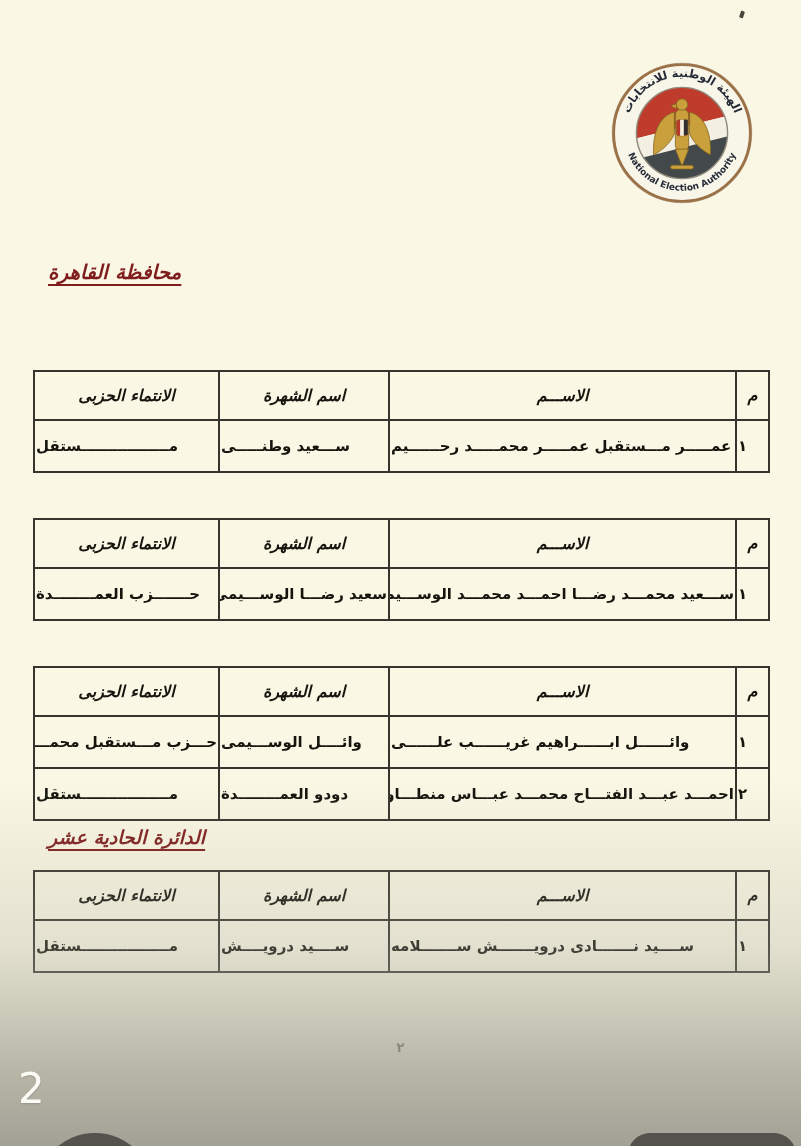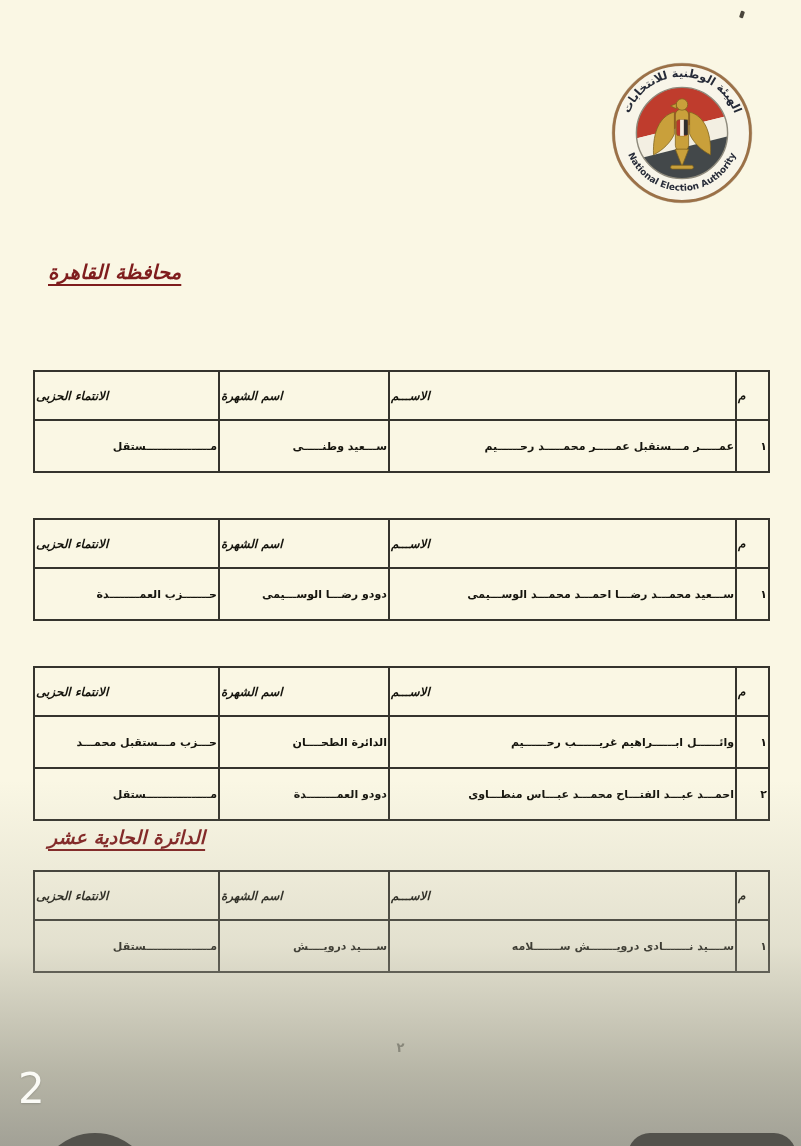--- a/index.html
+++ b/index.html
@@ -22,24 +22,24 @@
   
   table.ctable{
     position:absolute;left:33px;width:735px;border-collapse:collapse;
     direction:rtl;table-layout:fixed;
   }
   .t1{top:370px}.t2{top:518px}.t3{top:666px}.t4{top:870px}
   table.ctable th,table.ctable td{
     border:2px solid #35342d;color:#15140d;overflow:hidden;white-space:nowrap;
   }
   table.ctable th{
-    height:45px;font-size:12px;font-weight:bold;font-style:italic;text-align:left;
+    height:45px;font-size:16px;font-weight:bold;font-style:italic;text-align:center;
   }
   table.ctable td{
-    height:48px;font-size:11px;font-weight:bold;text-align:right;
+    height:48px;font-size:15px;font-weight:bold;text-align:left;
   }
   td.num-cell{font-size:14px;}
   
   .doc-pagenum{
     position:absolute;top:1040px;left:0;width:100%;text-align:center;
     font-size:13px;font-weight:bold;color:#45443a;
   }
   
   .bottom-shade{
     position:absolute;left:0;top:780px;width:100%;height:366px;pointer-events:none;
@@ -151,21 +151,21 @@
     <tbody>
         <tr>
       <th>م</th>
       <th>الاســـم</th>
       <th>اسم الشهرة</th>
       <th>الانتماء الحزبى</th>
     </tr>
     <tr>
       <td class="num-cell">١</td>
       <td>ســـعيد محمـــد رضـــا احمـــد محمـــد الوســـيمى</td>
-      <td>دودو رضـــا الوســـيمى</td>
+      <td>سعيد رضـــا الوســـيمى</td>
       <td>حـــــــزب العمــــــــدة</td>
     </tr>
   </tbody>
     </table>
 
 
   <table class="ctable t3">
     <colgroup>
         <col style="width:33px">
         <col style="width:347px">
@@ -174,22 +174,22 @@
       </colgroup>
     <tbody>
         <tr>
       <th>م</th>
       <th>الاســـم</th>
       <th>اسم الشهرة</th>
       <th>الانتماء الحزبى</th>
     </tr>
     <tr>
       <td class="num-cell">١</td>
-      <td>وائــــــل ابــــــراهيم غريــــــب رحــــــيم</td>
-      <td>الدائرة الطحــــان</td>
+      <td>وائــــــل ابــــــراهيم غريــــــب علــــــى</td>
+      <td>وائــــل الوســـيمى</td>
       <td>حـــزب مـــستقبل محمـــد</td>
     </tr>
     <tr>
       <td class="num-cell">٢</td>
       <td>احمـــد عبـــد الفتـــاح محمـــد عبـــاس منطـــاوى</td>
       <td>دودو العمــــــــدة</td>
       <td>مـــــــــــــــــستقل</td>
     </tr>
   </tbody>
     </table>

